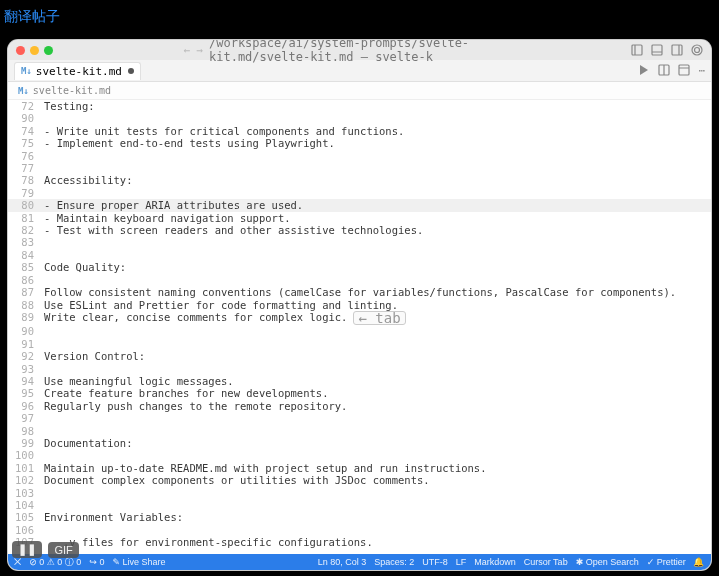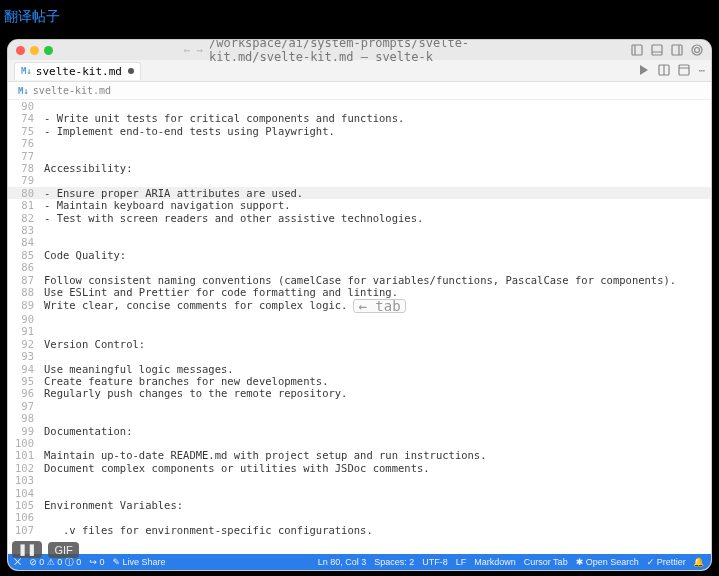--- a/index.html
+++ b/index.html
@@ -129,20 +129,21 @@
         <span style="color:#888;font-size:11px;">⋯</span>
       </div>
     </div>
 
     <div class="subtab">
       <span class="md">M↓</span>
       <span>svelte-kit.md</span>
     </div>
 
     <div class="editor" id="editor">
+        <div class="line"><div class="gutter">72</div><div class="code">Testing:</div></div>
         <div class="line"><div class="gutter">90</div><div class="code"></div></div>
         <div class="line"><div class="gutter">74</div><div class="code">- Write unit tests for critical components and functions.</div></div>
         <div class="line"><div class="gutter">75</div><div class="code">- Implement end-to-end tests using Playwright.</div></div>
         <div class="line"><div class="gutter">76</div><div class="code"></div></div>
         <div class="line"><div class="gutter">77</div><div class="code"></div></div>
         <div class="line"><div class="gutter">78</div><div class="code">Accessibility:</div></div>
         <div class="line"><div class="gutter">79</div><div class="code"></div></div>
         <div class="line hl"><div class="gutter">80</div><div class="code">- Ensure proper ARIA attributes are used.</div></div>
         <div class="line"><div class="gutter">81</div><div class="code">- Maintain keyboard navigation support.</div></div>
         <div class="line"><div class="gutter">82</div><div class="code">- Test with screen readers and other assistive technologies.</div></div>

